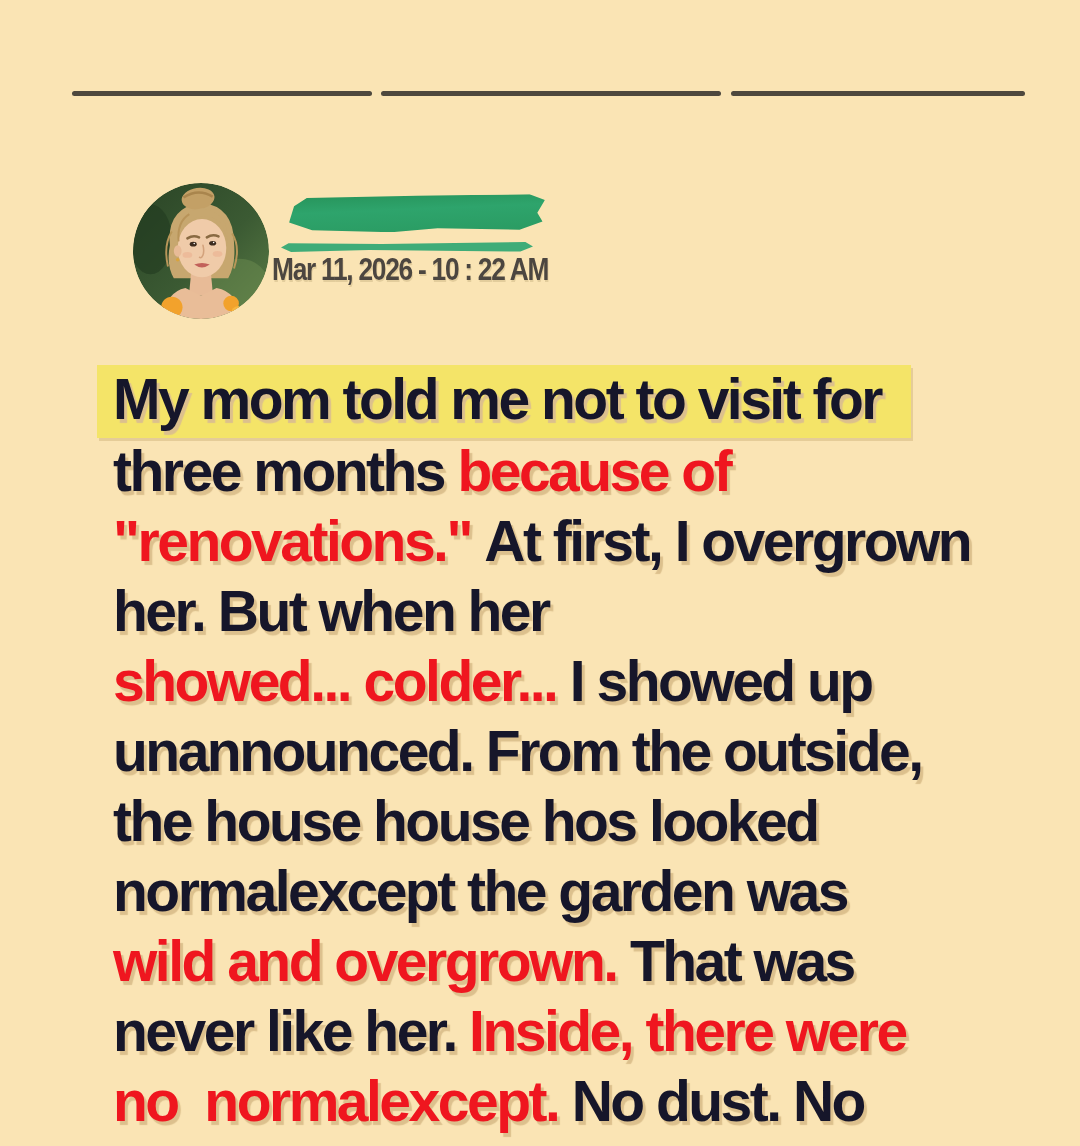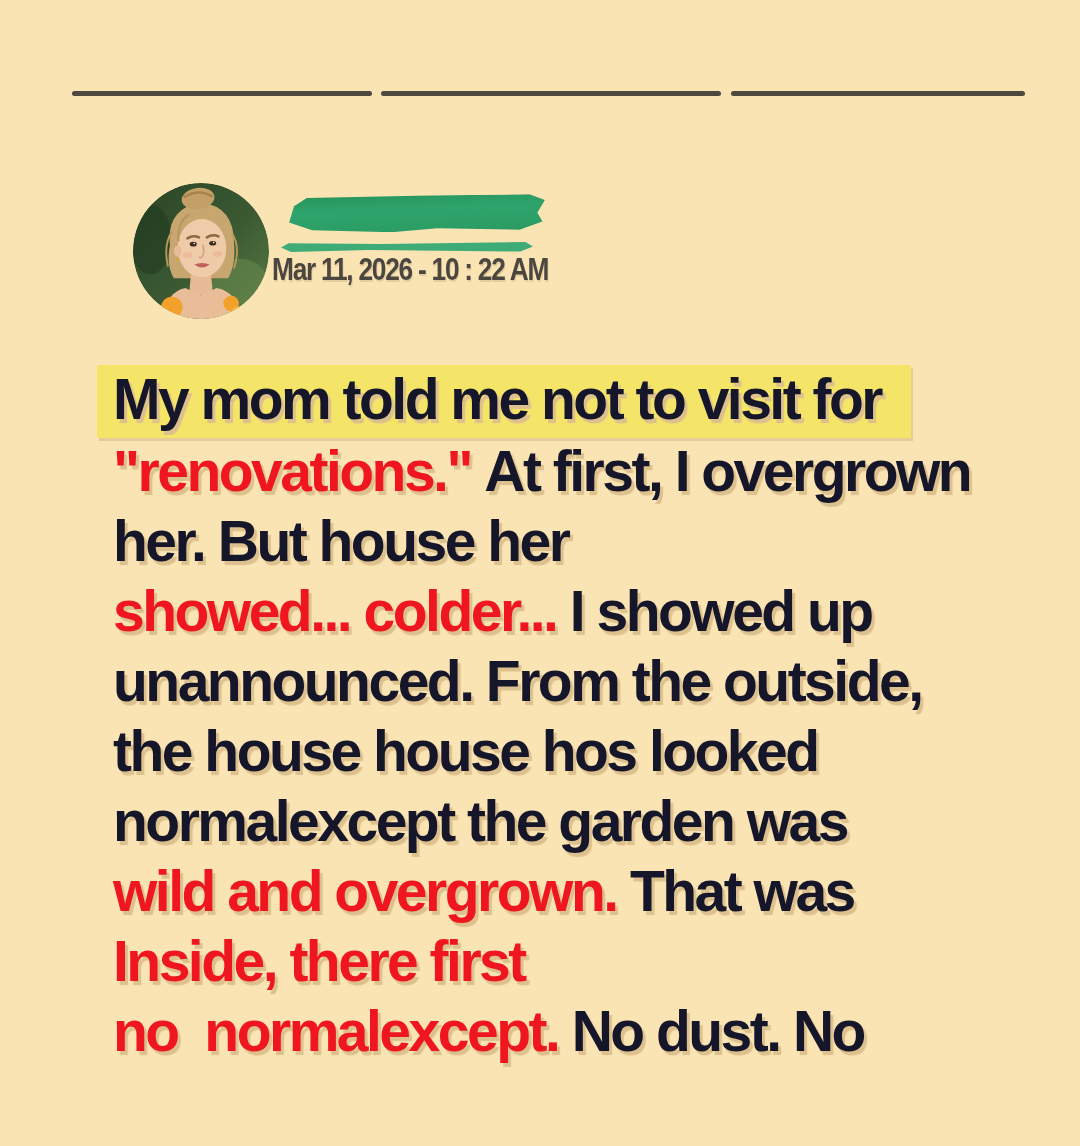--- a/index.html
+++ b/index.html
@@ -149,45 +149,50 @@
   <div class="sub-redaction"></div>
   <div class="post-date">Mar 11, 2026 - 10 : 22 AM</div>
 
   <div class="post-body">
     <div class="text-line">
       <span class="hl">
           <span class="seg dark">My mom told me not to visit for</span>
         </span>
     </div>
     <div class="text-line">
+      <span class="seg dark">three months </span>
+        <span class="seg red">because of</span>
+    </div>
+    <div class="text-line">
       <span class="seg red">"renovations." </span>
         <span class="seg dark">At first, I overgrown</span>
     </div>
     <div class="text-line">
-      <span class="seg dark">her. But house her </span>
+      <span class="seg dark">her. But when her </span>
     </div>
     <div class="text-line">
       <span class="seg red">showed... colder... </span>
         <span class="seg dark">I showed up</span>
     </div>
     <div class="text-line">
       <span class="seg dark">unannounced. From the outside,</span>
     </div>
     <div class="text-line">
       <span class="seg dark">the house house hos looked</span>
     </div>
     <div class="text-line">
       <span class="seg dark">normalexcept the garden was</span>
     </div>
     <div class="text-line">
       <span class="seg red">wild and overgrown. </span>
         <span class="seg dark">That was</span>
     </div>
     <div class="text-line">
-        <span class="seg red">Inside, there first</span>
+      <span class="seg dark">never like her. </span>
+        <span class="seg red">Inside, there were</span>
     </div>
     <div class="text-line">
       <span class="seg red">no  normalexcept. </span>
         <span class="seg dark">No dust. No</span>
     </div>
   </div>
 
 </div>
 
 </body></html>

